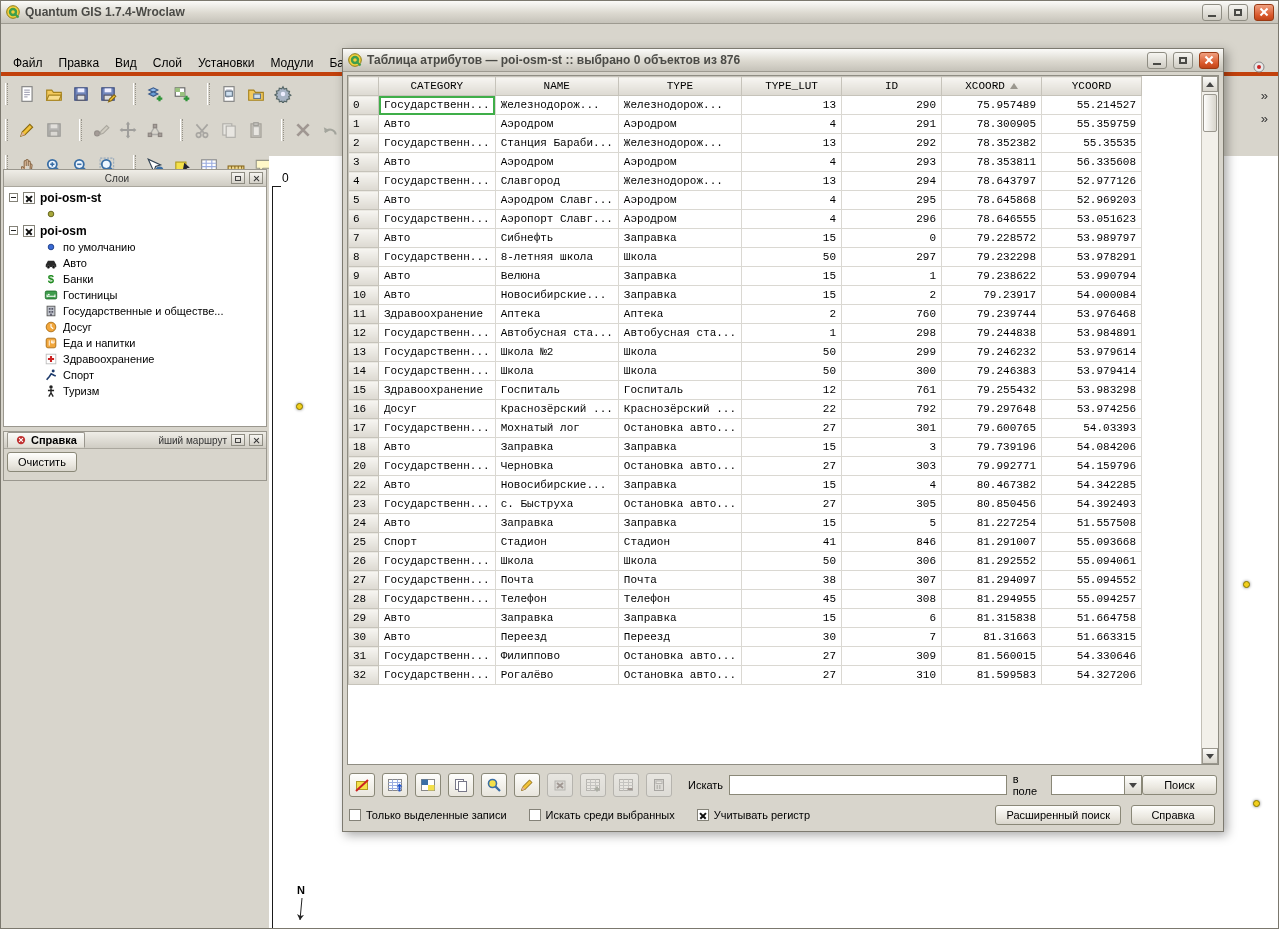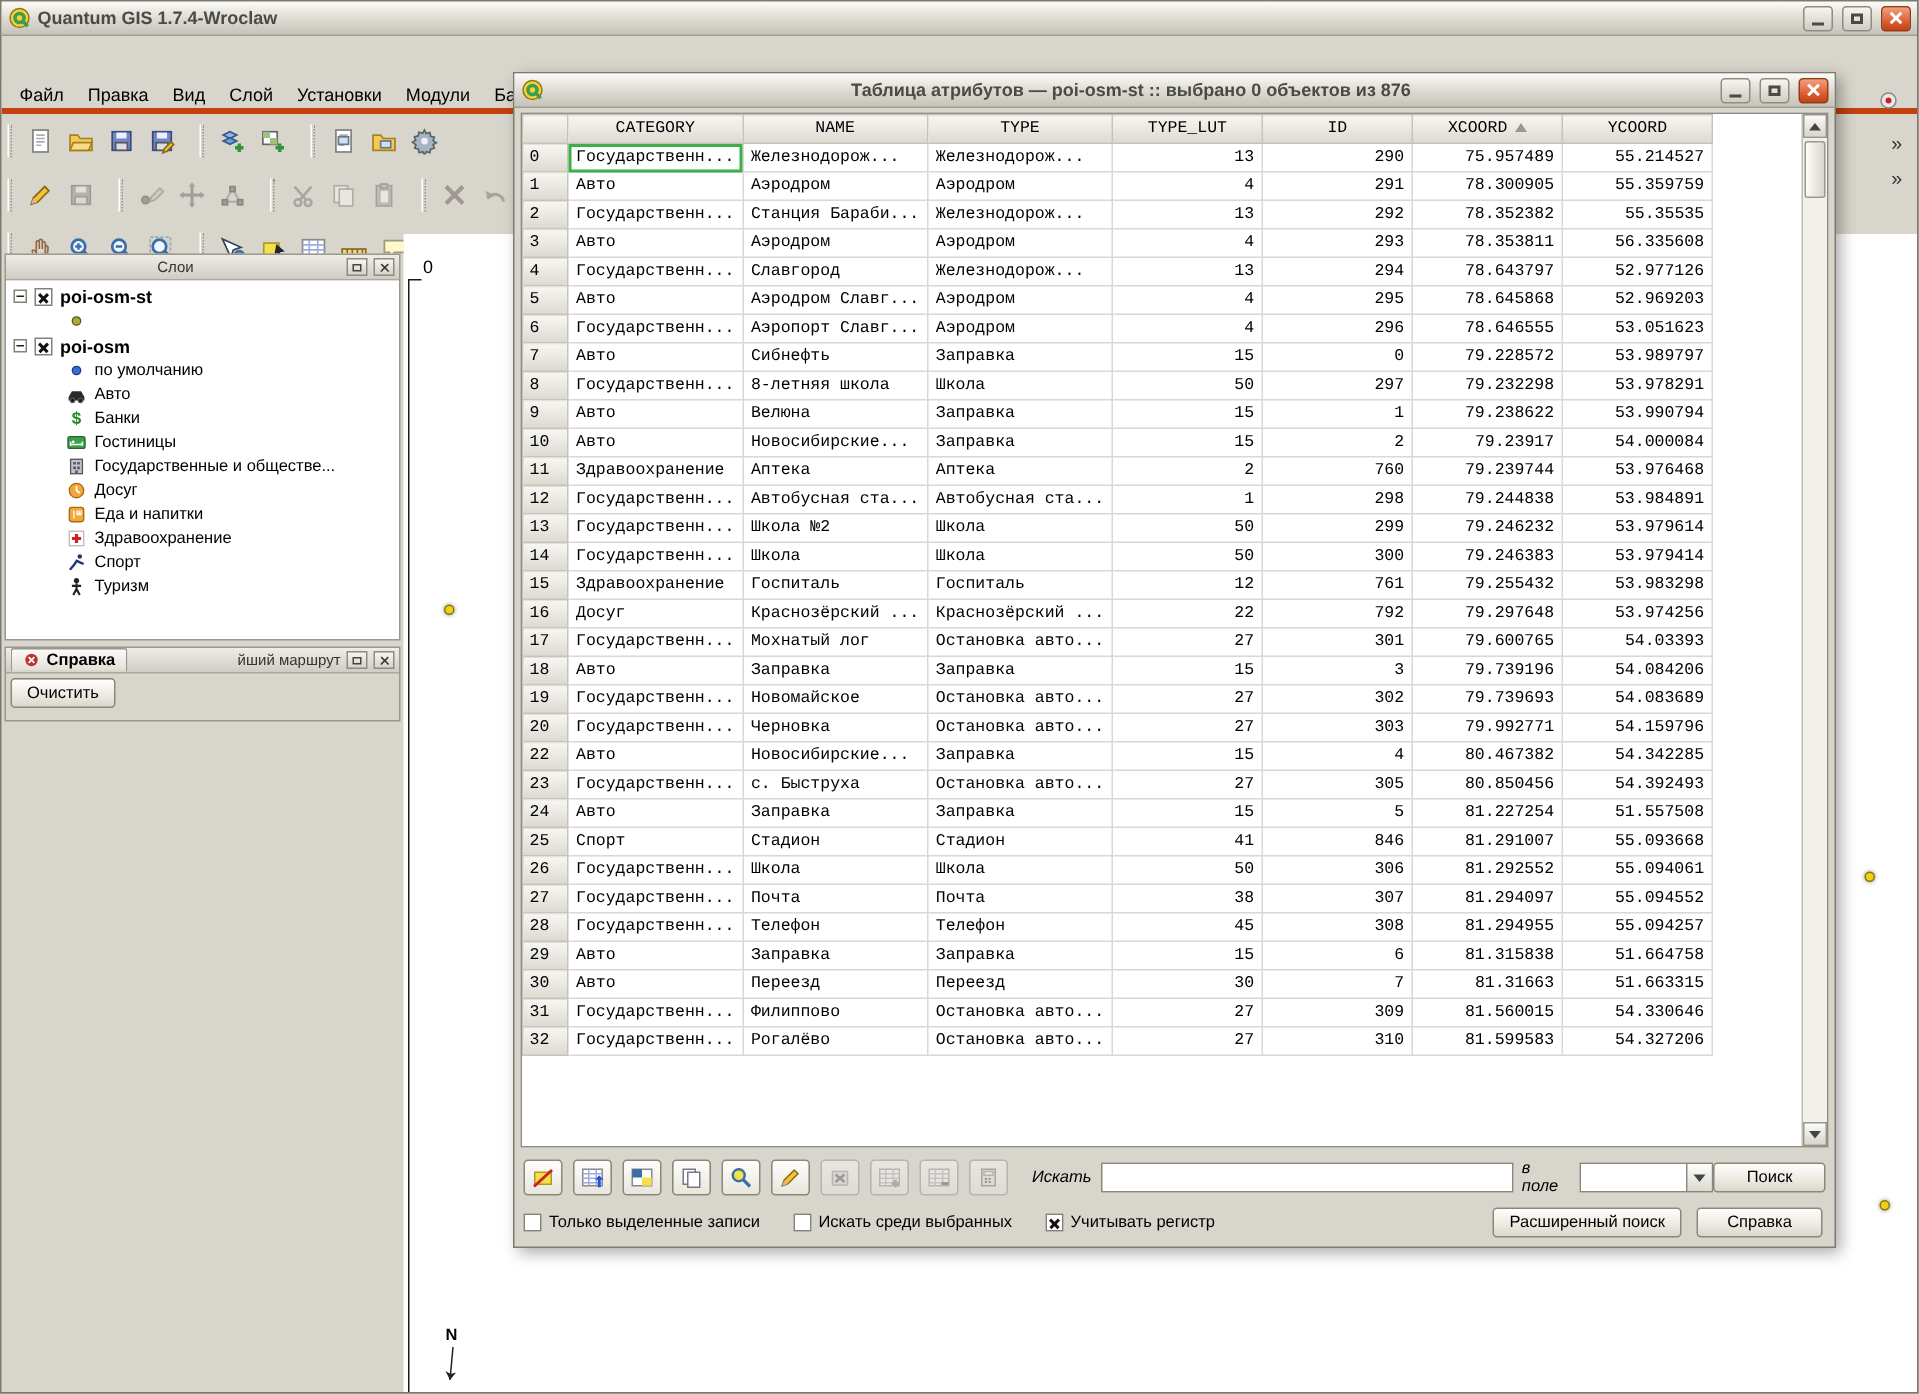--- a/index.html
+++ b/index.html
@@ -78,21 +78,21 @@
   #map { position:absolute; left:268px; top:155px; width:1011px; height:774px; background:#fff; }
   .axis-v { position:absolute; left:3px; top:30px; bottom:0; width:1px; background:#1a1a1a; }
   .axis-t { position:absolute; left:3px; top:30px; width:9px; height:1px; background:#1a1a1a; }
   .origin { position:absolute; left:13px; top:15px; font-size:12px; }
   .poi { position:absolute; width:7px; height:7px; border-radius:50%; background:#f2cf1d; border:1px solid #8a7a00; box-shadow:0 0 3px #888; }
   .north { position:absolute; left:20px; top:728px; width:24px; text-align:center; font-size:11px; font-weight:bold; }
 
   
   #dlg { position:absolute; left:341px; top:47px; width:882px; height:784px; background:#d8d5cc;
     border:1px solid #7d7a70; box-shadow:3px 3px 10px rgba(0,0,0,.35); z-index:10; }
-  #dlg .titlebar { border-radius:0;text-align:center; }
+  #dlg .titlebar { border-radius:0; }
   .table-wrap { position:absolute; left:4px; top:26px; right:4px; height:690px; background:#fff;
     border:1px solid #8f8d83; display:flex; }
   .grid { flex:1; overflow:hidden; background:#fff;font-family:Liberation Mono, monospace; }
   table { border-collapse:collapse; table-layout:fixed; }
   th,td { height:19px; padding:0 5px; font-size:11px; font-weight:normal; white-space:nowrap; overflow:hidden; }
   td { border-right:1px solid #dad8d2; border-bottom:1px solid #dad8d2; }
   td.num { text-align:right; }
   td.cur { outline:2px solid #3fae49; outline-offset:-2px; }
   th.colhdr, th.rowhdr, th.corner { background:linear-gradient(#f7f6f2,#dcd9d1); border:1px solid #c6c3ba; }
   th.colhdr { text-align:center; }
@@ -103,21 +103,21 @@
   .sb-btn { height:16px; border:1px solid #9a978e; background:linear-gradient(#fbfbf9,#d8d5cc);
     display:flex; align-items:center; justify-content:center; flex:none; }
   .sb-thumb { height:38px; margin:2px 1px 0 1px; border:1px solid #9a978e; border-radius:2px;
     background:linear-gradient(90deg,#fdfdfb,#d8d5cc); flex:none; }
   .sb-space { flex:1; }
 
   .dlg-controls { position:absolute; left:6px; right:6px; top:722px; height:28px; display:flex; align-items:center; }
   .tools { display:flex; gap:7px; margin-right:10px; }
   .dtbtn { width:26px; height:24px; border:1px solid #8a8878; border-radius:3px;
     background:linear-gradient(#fefefc,#e8e5dc); display:flex; align-items:center; justify-content:center; }
-  .lbl { margin:0 6px; font-size:11px;font-style:italic; }
+  .lbl { margin:0 6px; font-size:11px; }
   .dlg-options { position:absolute; left:6px; right:8px; top:754px; height:24px; display:flex; align-items:center; }
   .opt { display:flex; align-items:center; gap:5px; margin-right:22px; }
   .spacer { flex:1; }
 </style>
 </head>
 <body>
 
 <div id="app">
 
   <div class="titlebar">
@@ -849,30 +849,20 @@
               </tr>
               <tr>
                 <th class="rowhdr">18</th>
                 <td>Авто</td>
                 <td>Заправка</td>
                 <td>Заправка</td>
                 <td class="num">15</td>
                 <td class="num">3</td>
                 <td class="num">79.739196</td>
                 <td class="num">54.084206</td>
-              </tr>
-              <tr>
-                <th class="rowhdr">19</th>
-                <td>Государственн...</td>
-                <td>Новомайское</td>
-                <td>Остановка авто...</td>
-                <td class="num">27</td>
-                <td class="num">302</td>
-                <td class="num">79.739693</td>
-                <td class="num">54.083689</td>
               </tr>
               <tr>
                 <th class="rowhdr">20</th>
                 <td>Государственн...</td>
                 <td>Черновка</td>
                 <td>Остановка авто...</td>
                 <td class="num">27</td>
                 <td class="num">303</td>
                 <td class="num">79.992771</td>
                 <td class="num">54.159796</td>

